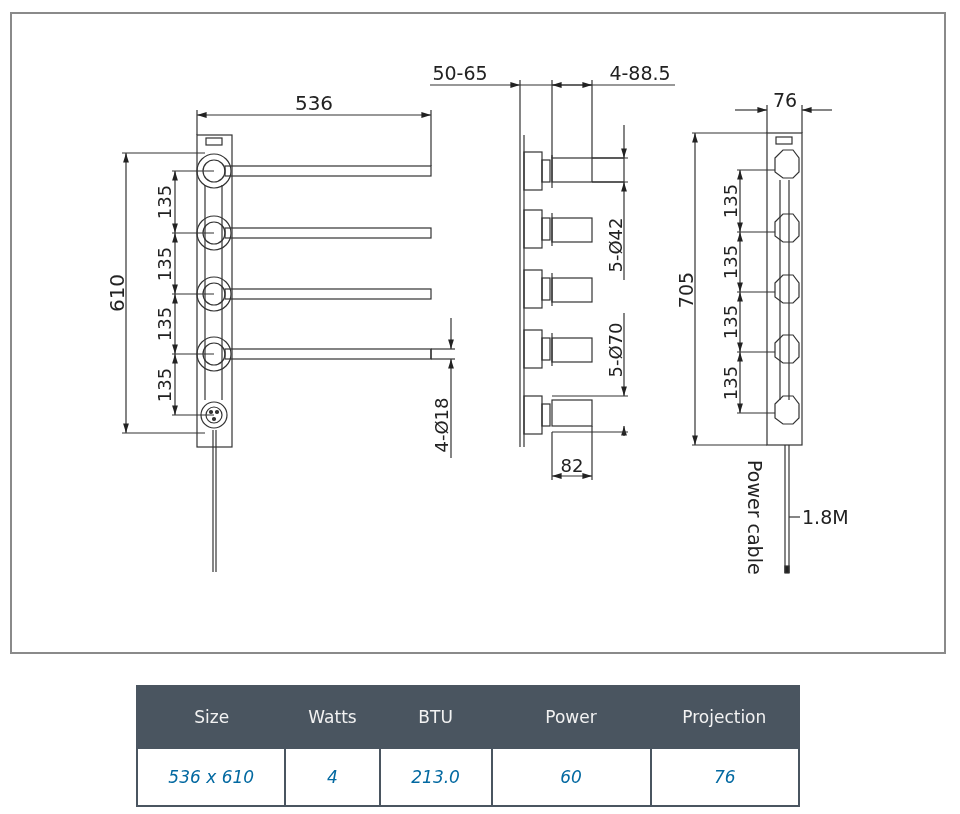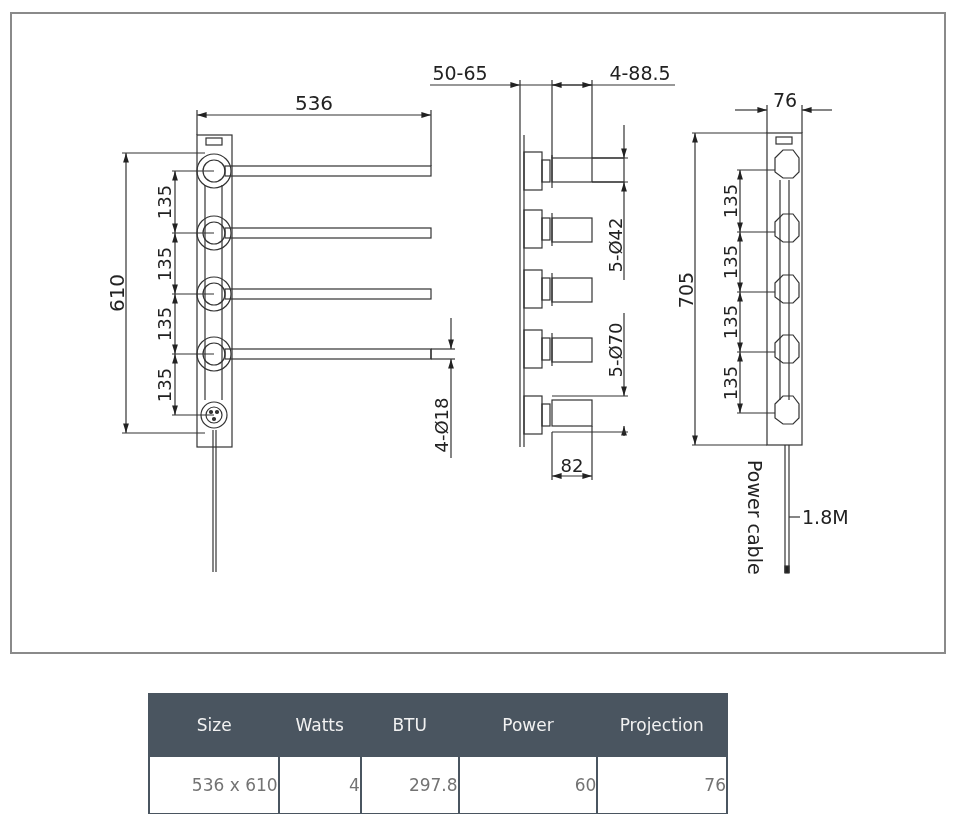--- a/index.html
+++ b/index.html
@@ -1,22 +1,22 @@
 <!DOCTYPE html>
 <html><head>
   <meta charset="utf-8">
   <style>
     html, body { margin: 0; padding: 0; background: #ffffff; }
     body { width: 960px; height: 814px; position: relative; overflow: hidden; font-family: "Liberation Sans", sans-serif; }
     .frame { position: absolute; left: 10px; top: 12px; width: 936px; height: 642px; border: 2px solid #8a8a8a; box-sizing: border-box; background: #fff; }
     svg.drawing { position: absolute; left: 0; top: 0; }
     svg text { font-family: "DejaVu Sans", sans-serif; fill: #222; }
-    .spec-table { position: absolute; left: 148px; top: 685px; width: 580px; border-collapse: collapse; margin-top: 8px; }
+    .spec-table { position: absolute; left: 136px; top: 685px; width: 664px; border-collapse: collapse; }
     .spec-table th { background: #4a5560; color: #f2f2f2; font-weight: normal; font-size: 17px; height: 60px; padding: 0; font-family: "DejaVu Sans", sans-serif; }
-    .spec-table td { background: #fff; color: #737373; font-size: 17px; height: 56px; text-align: right; border: 2px solid #4a5560; padding: 0; font-family: "DejaVu Sans", sans-serif; }
+    .spec-table td { background: #fff; color: #0369a1; font-size: 17px; height: 56px; text-align: center; border: 2px solid #4a5560; padding: 0; font-family: "DejaVu Sans", sans-serif; font-style: italic; }
     .spec-table tr.head { border: 2px solid #4a5560; }
   </style>
 </head>
 <body>
 
 <div class="frame"></div>
 
 <svg class="drawing" width="960" height="660" viewBox="0 0 960 660" stroke="#333" fill="none" stroke-width="1.2">
   <defs>
     <marker id="arr" viewBox="0 0 10 10" refX="10" refY="5" markerWidth="8" markerHeight="8" orient="auto-start-reverse">
@@ -220,18 +220,18 @@
       <th style="width:80px">Watts</th>
       <th style="width:95px">BTU</th>
       <th style="width:135px">Power</th>
       <th style="width:125px">Projection</th>
     </tr>
   </thead>
   <tbody>
     <tr>
       <td>536 x 610</td>
       <td>4</td>
-      <td>297.8</td>
+      <td>213.0</td>
       <td>60</td>
       <td>76</td>
     </tr>
   </tbody>
 </table>
 
 </body></html>

